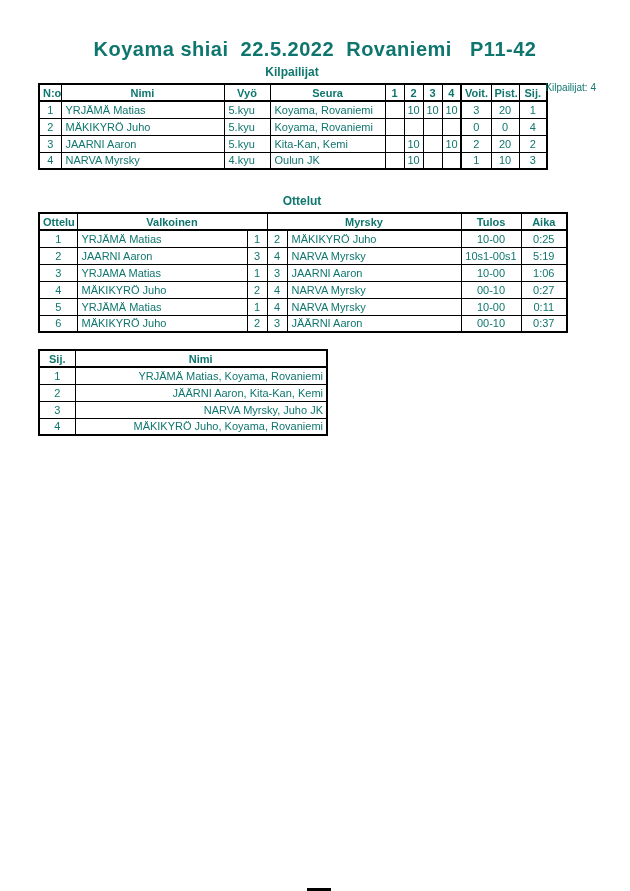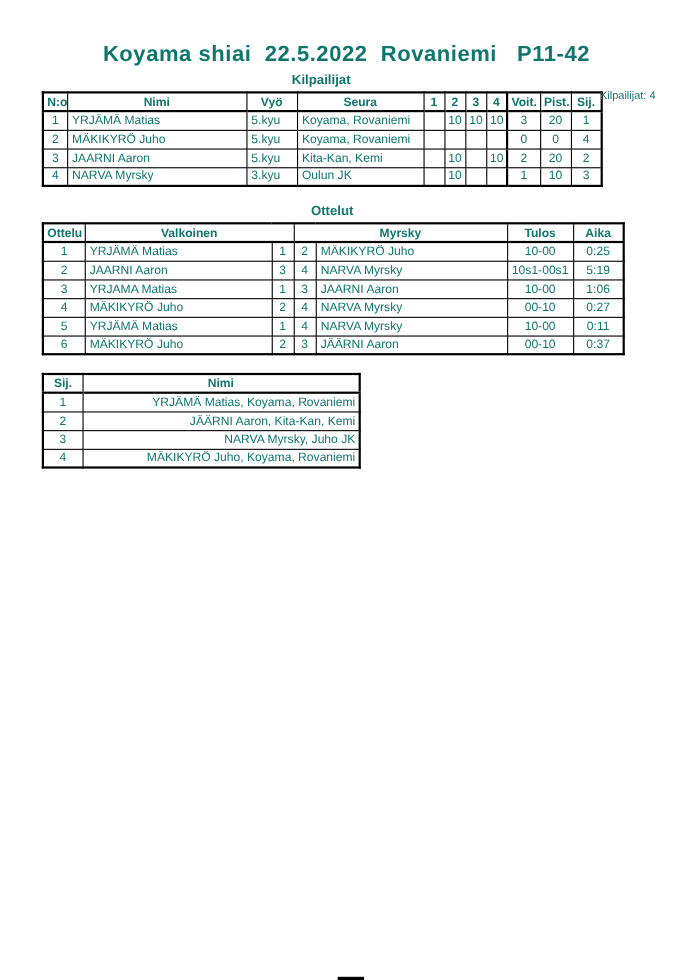--- a/index.html
+++ b/index.html
@@ -24,21 +24,21 @@
   }
   .competitor-count {
     position: absolute;
     top: 54px;
     right: 26px;
     font-size: 10px;
     margin-top: 28px;
   }
   .section { margin-left: 30px; }
   .sec-competitors { margin-top: 4px; width: 508px; }
-  .sec-matches     { margin-top: 14px; width: 528px; }
+  .sec-matches     { margin-top: 24px; width: 528px; }
   .sec-results     { margin-top: 16px; width: 288px; }
   .section-heading {
     text-align: center;
     font-weight: bold;
     font-size: 12px;
     margin-bottom: 4px;
   }
   table {
     border-collapse: collapse;
     table-layout: fixed;
@@ -158,21 +158,21 @@
             <td>10</td>
             <td></td>
             <td>10</td>
             <td>2</td>
             <td>20</td>
             <td>2</td>
           </tr>
           <tr>
             <td>4</td>
             <td>NARVA Myrsky</td>
-            <td>3.kyu</td>
+            <td>4.kyu</td>
             <td>Oulun JK</td>
             <td></td>
             <td>10</td>
             <td></td>
             <td></td>
             <td>1</td>
             <td>10</td>
             <td>3</td>
           </tr>
         </tbody>

